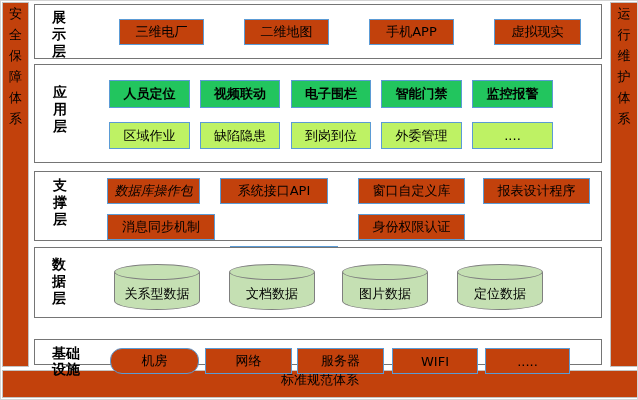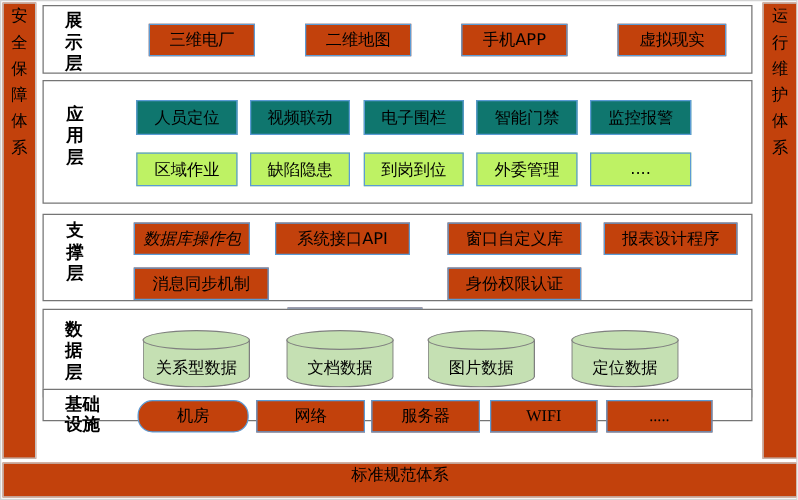--- a/index.html
+++ b/index.html
@@ -57,21 +57,21 @@
   .box {
     position:absolute;
     box-sizing:border-box;
     height:26px;
     border:1px solid #5b9bd5;
     background:#c2410c;
     display:flex; align-items:center; justify-content:center;
     font-size:13px;
     white-space:nowrap;
   }
-  .box.yellow { background:#0f766e; height:28px; }
+  .box.yellow { background:#22c55e; height:28px;font-weight:bold; }
   .box.green  { background:#bef264; height:27px; }
 
   
   .cyl { position:absolute; width:86px; height:46px; }
   .cyl .cyl-body {
     position:absolute; left:0; right:0; top:8px; bottom:0;
     box-sizing:border-box;
     background:#c5e0b3;
     border:1px solid #7f7f7f; border-top:none;
     border-radius:0 0 43px 43px / 0 0 9px 9px;
@@ -154,21 +154,21 @@
       <div class="cyl-top"></div>
       <div class="cyl-label">图片数据</div>
     </div>
     <div class="cyl" style="left:422px; top:16px;">
       <div class="cyl-body"></div>
       <div class="cyl-top"></div>
       <div class="cyl-label">定位数据</div>
     </div>
   </div>
 
-  <div class="panel" style="top:310px; height:26px;font-family:Liberation Serif, serif;">
+  <div class="panel" style="top:338px; height:26px;">
     <div class="vlabel two-col" style="left:15px; top:5px;">基础设施</div>
     <div class="box" style="left:75px;  top:8px; width:89px;border-radius:12px;">机房</div>
     <div class="box" style="left:170px; top:8px; width:87px;">网络</div>
     <div class="box" style="left:262px; top:8px; width:87px;">服务器</div>
     <div class="box" style="left:357px; top:8px; width:86px;">WIFI</div>
     <div class="box" style="left:450px; top:8px; width:85px;">.....</div>
   </div>
 
 </div>
 

